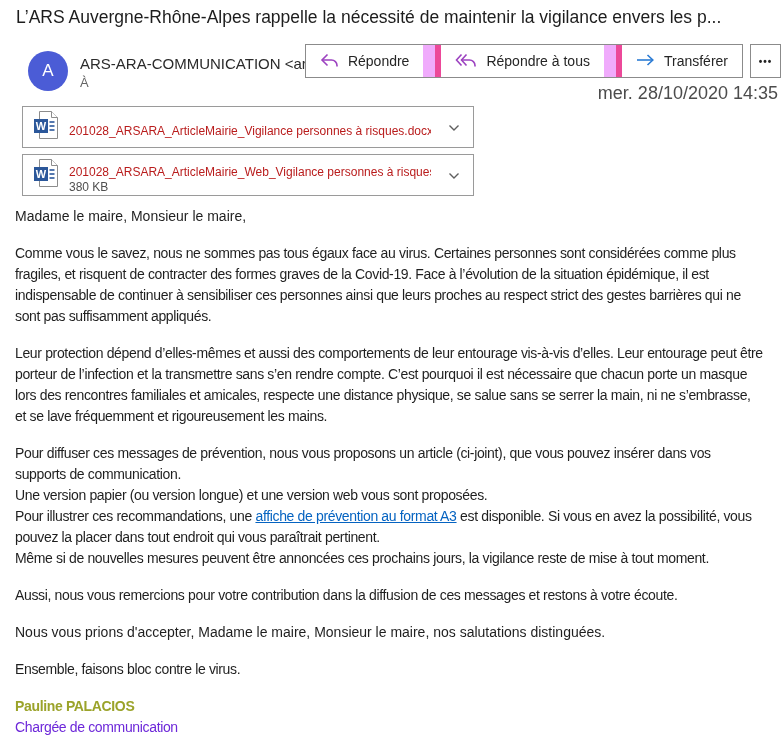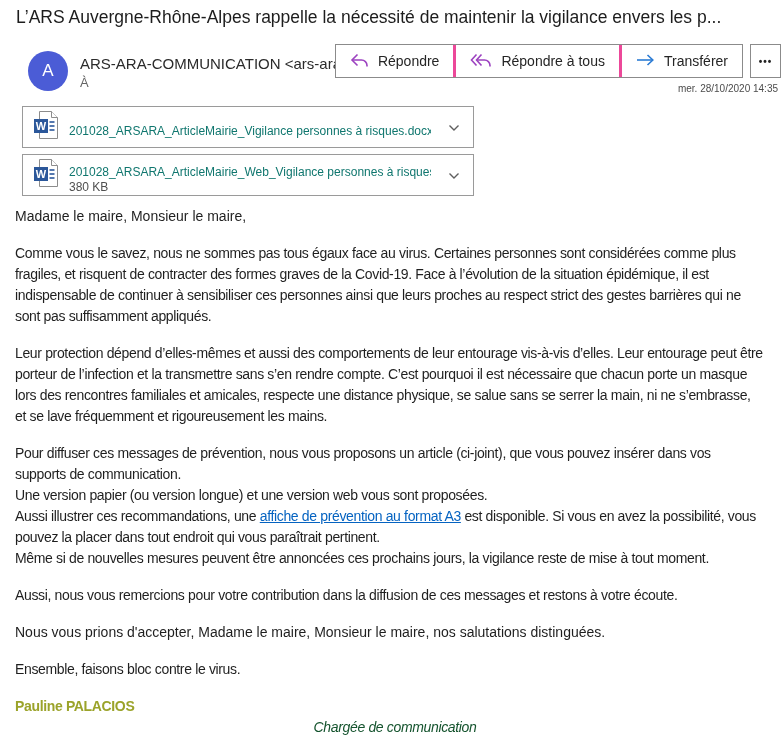--- a/index.html
+++ b/index.html
@@ -12,50 +12,50 @@
 
   .avatar { position:absolute; left:28px; top:51px; width:40px; height:40px;
             border-radius:50%; background:#4b5cd6; color:#fff; font-size:17px;
             display:flex; align-items:center; justify-content:center; }
 
   .sender-name { position:absolute; left:80px; top:55px; width:312px; font-size:15px;
                  color:#2b2b2b; white-space:nowrap; overflow:hidden; }
   .to-label { position:absolute; left:80px; top:75px; font-size:13px; color:#646464; }
 
   .actions { position:absolute; top:44px; right:2px; display:flex; align-items:stretch; }
-  .btn-group { display:flex; border:1px solid #8b8b8b; background:#f0abfc; }
+  .btn-group { display:flex; border:1px solid #8b8b8b; background:#f0abfc;gap:12px; }
   .action-btn { display:flex; align-items:center; gap:9px; padding:0 14px; height:32px;
                 font-size:14px; color:#252525; background:#fff; border:none; cursor:pointer;
                 font-family:"Liberation Sans", sans-serif; }
-  .btn-group .action-btn + .action-btn { border-left:3px solid #ec4899; }
+  .btn-group .action-btn + .action-btn { border-left:6px solid #ec4899; }
   .more-btn { margin-left:7px; border:1px solid #8b8b8b; background:#fff; width:31px;
               height:34px; display:flex; align-items:center; justify-content:center;
               cursor:pointer; font-size:10px; letter-spacing:1px; color:#222; font-weight:bold;
               font-family:"Liberation Sans", sans-serif; }
 
-  .date-line { position:absolute; top:83px; right:5px; font-size:10px; color:#4c4c4c; }
+  .date-line { position:absolute; top:83px; right:5px; font-size:18px; color:#4c4c4c; }
 
   .attachments { position:absolute; left:22px; top:106px; width:452px; }
   .attachment { display:flex; align-items:center; gap:10px; border:1px solid #9a9a9a;
                 background:#fff; height:42px; margin-bottom:6px; padding:0 6px 0 10px;
                 cursor:pointer; }
   .att-info { flex:1; min-width:0; line-height:15px; padding-top:1px; }
-  .att-name { font-size:12px; color:#0f766e; white-space:nowrap; overflow:hidden;margin-top:8px; }
+  .att-name { font-size:12px; color:#b91c1c; white-space:nowrap; overflow:hidden;margin-top:8px; }
   .att-size { font-size:12px; color:#4f4f4f; }
   .att-chevron { width:26px; height:30px; display:flex; align-items:center;
                  justify-content:center; cursor:pointer; flex:0 0 auto; }
 
   .message-body { position:absolute; left:15px; top:206px; width:760px; font-size:14px;
                   line-height:21px; color:#1f1f1f; }
   .message-body p { margin:0 11px 16px 0; }
   .narrow { letter-spacing:-0.35px; }
   .bold-line { font-weight:normal; }
   .body-link { color:#0563c1; text-decoration:underline; cursor:pointer; }
   .sig-name { margin-top:14px; color:#9ba32a; font-weight:bold; letter-spacing:-0.35px; }
-  .sig-title { color:#14532d; font-style:italic; letter-spacing:-0.35px;text-align:center; }
+  .sig-title { color:#6d28d9; letter-spacing:-0.35px; }
 </style>
 </head>
 <body>
 
 <div class="mail-window">
 
   <div class="subject">L’ARS Auvergne-Rhône-Alpes rappelle la nécessité de maintenir la vigilance envers les p...</div>
 
   <div class="avatar">
     <span>A</span>
@@ -155,21 +155,21 @@
 
   </div>
 
   <div class="message-body">
     <p>Madame le maire, Monsieur le maire,</p>
     <p class="narrow">Comme vous le savez, nous ne sommes pas tous égaux face au virus. Certaines personnes sont considérées comme plus fragiles, et risquent de contracter des formes graves de la Covid-19. Face à l’évolution de la situation épidémique, il est indispensable de continuer à sensibiliser ces personnes ainsi que leurs proches au respect strict des gestes barrières qui ne sont pas suffisamment appliqués.</p>
     <p class="narrow">Leur protection dépend d’elles-mêmes et aussi des comportements de leur entourage vis-à-vis d’elles. Leur entourage peut être porteur de l’infection et la transmettre sans s’en rendre compte. C’est pourquoi il est nécessaire que chacun porte un masque lors des rencontres familiales et amicales, respecte une distance physique, se salue sans se serrer la main, ni ne s’embrasse, et se lave fréquemment et rigoureusement les mains.</p>
     <p class="narrow">
       <span>Pour diffuser ces messages de prévention, nous vous proposons un article (ci-joint), que vous pouvez insérer dans vos supports de communication.</span><br>
       <span>Une version papier (ou version longue) et une version web vous sont proposées.</span><br>
-      <span>Aussi illustrer ces recommandations, une </span><a class="body-link">affiche de prévention au format A3</a><span> est disponible. Si vous en avez la possibilité, vous pouvez la placer dans tout endroit qui vous paraîtrait pertinent.</span><br>
+      <span>Pour illustrer ces recommandations, une </span><a class="body-link">affiche de prévention au format A3</a><span> est disponible. Si vous en avez la possibilité, vous pouvez la placer dans tout endroit qui vous paraîtrait pertinent.</span><br>
       <span>Même si de nouvelles mesures peuvent être annoncées ces prochains jours, la vigilance reste de mise à tout moment.</span>
     </p>
     <p class="narrow">Aussi, nous vous remercions pour votre contribution dans la diffusion de ces messages et restons à votre écoute.</p>
     <p>Nous vous prions d'accepter, Madame le maire, Monsieur le maire, nos salutations distinguées.</p>
     <p class="narrow bold-line">Ensemble, faisons bloc contre le virus.</p>
     <div class="sig-name">Pauline PALACIOS</div>
     <div class="sig-title">Chargée de communication</div>
   </div>
 
 </div>

